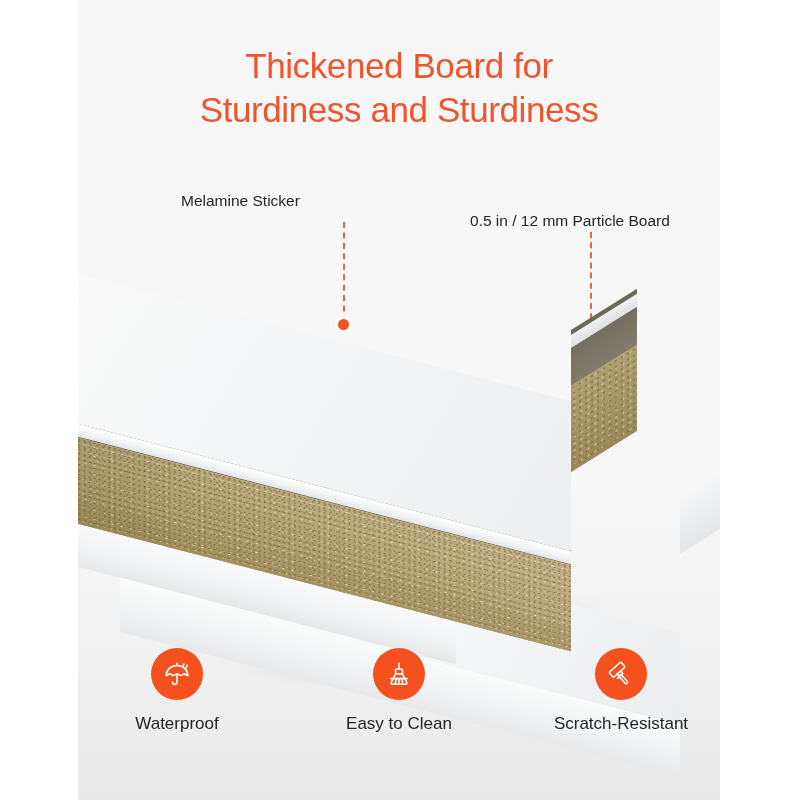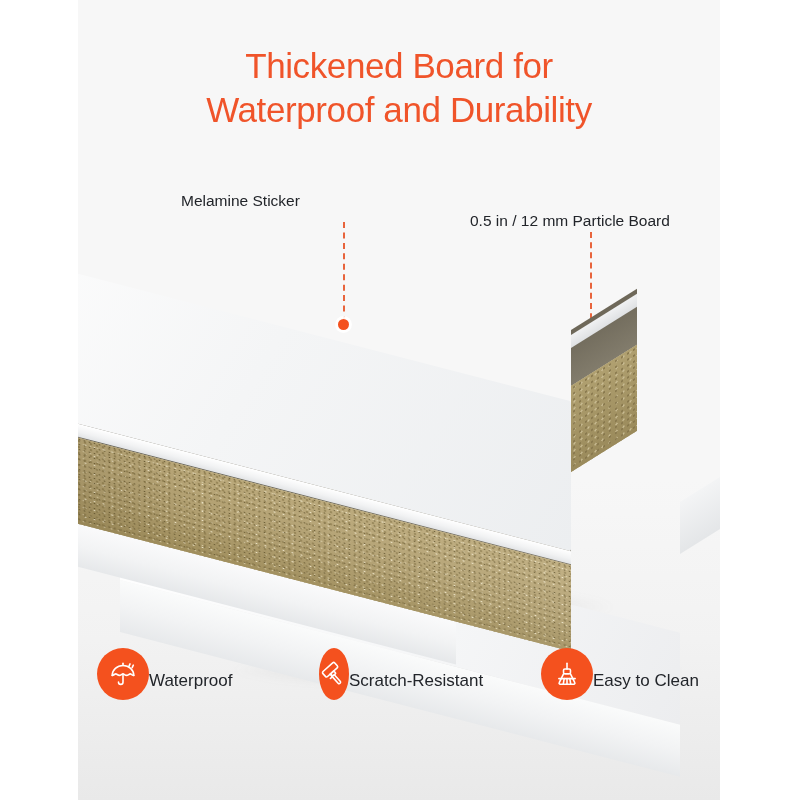--- a/index.html
+++ b/index.html
@@ -233,20 +233,21 @@
     position: absolute;
     left: 0;
     top: 648px;
     width: 642px;
     display: flex;
     justify-content: center;
     gap: 62px;
   }
   .feature {
     display: flex;
+    flex-direction: column;
     align-items: center;
     width: 160px;
   }
   .feature-icon {
     width: 52px;
     height: 52px;
     border-radius: 50%;
     background: #f4511e;
     display: flex;
     align-items: center;
@@ -262,21 +263,21 @@
   }
 </style>
 </head>
 <body>
 
 <div id="page">
   <div id="canvas">
 
     <div id="headline">
       <span class="ln">Thickened Board for</span>
-      <span class="ln">Waterproof and Durability</span>
+      <span class="ln">Sturdiness and Sturdiness</span>
     </div>
 
     <div class="callout-label" id="label-melamine">Melamine Sticker</div>
     <div class="callout-label" id="label-particle">0.5 in / 12 mm Particle Board</div>
 
     <div class="leader" id="leader-melamine"></div>
     <div class="leader" id="leader-particle"></div>
     <div class="leader-dot" id="dot-melamine"></div>
     <div class="leader-dot" id="dot-particle"></div>
 
@@ -318,44 +319,44 @@
         <div class="feature-icon">
           <svg width="30" height="30" viewBox="0 0 32 32" fill="none" stroke="#ffffff" stroke-width="1.7" stroke-linecap="round" stroke-linejoin="round">
             <path d="M4.5 17.5c0-5.8 5.1-10.5 11.5-10.5S27.5 11.7 27.5 17.5"></path>
             <path d="M4.5 17.5c1.7 0 2.7-1.6 3.8-1.6s2.1 1.6 3.8 1.6 2.7-1.6 3.9-1.6 2.1 1.6 3.8 1.6 2.7-1.6 3.9-1.6 2.1 1.6 3.8 1.6"></path>
             <path d="M16 7V4.6"></path>
             <path d="M16 17.5v7.2a2.4 2.4 0 0 1-4.8 0"></path>
             <path d="M23.5 5.2l-1.2 2.6M27 6.6l-1.2 2.6"></path>
           </svg>
         </div>
         <div class="feature-label">Waterproof</div>
+      </div>
+
+      <div class="feature">
+        <div class="feature-icon">
+          <svg width="30" height="30" viewBox="0 0 32 32" fill="none" stroke="#ffffff" stroke-width="1.7" stroke-linecap="round" stroke-linejoin="round">
+            <path d="M16 4.5v6.2"></path>
+            <rect x="12.3" y="10.7" width="7.4" height="5.2" rx="1.4"></rect>
+            <path d="M12.3 15.9l-4.6 9.2a1.2 1.2 0 0 0 1.1 1.8h14.4a1.2 1.2 0 0 0 1.1-1.8l-4.6-9.2"></path>
+            <path d="M7.3 20.9h17.4"></path>
+            <path d="M13 20.9l-1 6M19 20.9l1 6M16 20.9v6"></path>
+          </svg>
+        </div>
+        <div class="feature-label">Easy to Clean</div>
       </div>
 
       <div class="feature">
         <div class="feature-icon">
           <svg width="30" height="30" viewBox="0 0 32 32" fill="none" stroke="#ffffff" stroke-width="1.7" stroke-linecap="round" stroke-linejoin="round">
             <g transform="rotate(-42 16 16)">
               <rect x="7.5" y="6.2" width="17" height="7.2" rx="1.6"></rect>
               <path d="M12.8 13.4v2.2a1.4 1.4 0 0 1-1.4 1.4H9.9"></path>
               <rect x="13.4" y="13.4" width="4.6" height="3.4" rx="0.8"></rect>
               <path d="M15.7 16.8v9.4a1.5 1.5 0 0 1-3 0v-9.4"></path>
             </g>
           </svg>
         </div>
         <div class="feature-label">Scratch-Resistant</div>
       </div>
 
-      <div class="feature">
-        <div class="feature-icon">
-          <svg width="30" height="30" viewBox="0 0 32 32" fill="none" stroke="#ffffff" stroke-width="1.7" stroke-linecap="round" stroke-linejoin="round">
-            <path d="M16 4.5v6.2"></path>
-            <rect x="12.3" y="10.7" width="7.4" height="5.2" rx="1.4"></rect>
-            <path d="M12.3 15.9l-4.6 9.2a1.2 1.2 0 0 0 1.1 1.8h14.4a1.2 1.2 0 0 0 1.1-1.8l-4.6-9.2"></path>
-            <path d="M7.3 20.9h17.4"></path>
-            <path d="M13 20.9l-1 6M19 20.9l1 6M16 20.9v6"></path>
-          </svg>
-        </div>
-        <div class="feature-label">Easy to Clean</div>
-      </div>
-
     </div>
   </div>
 </div>
 
 </body></html>

